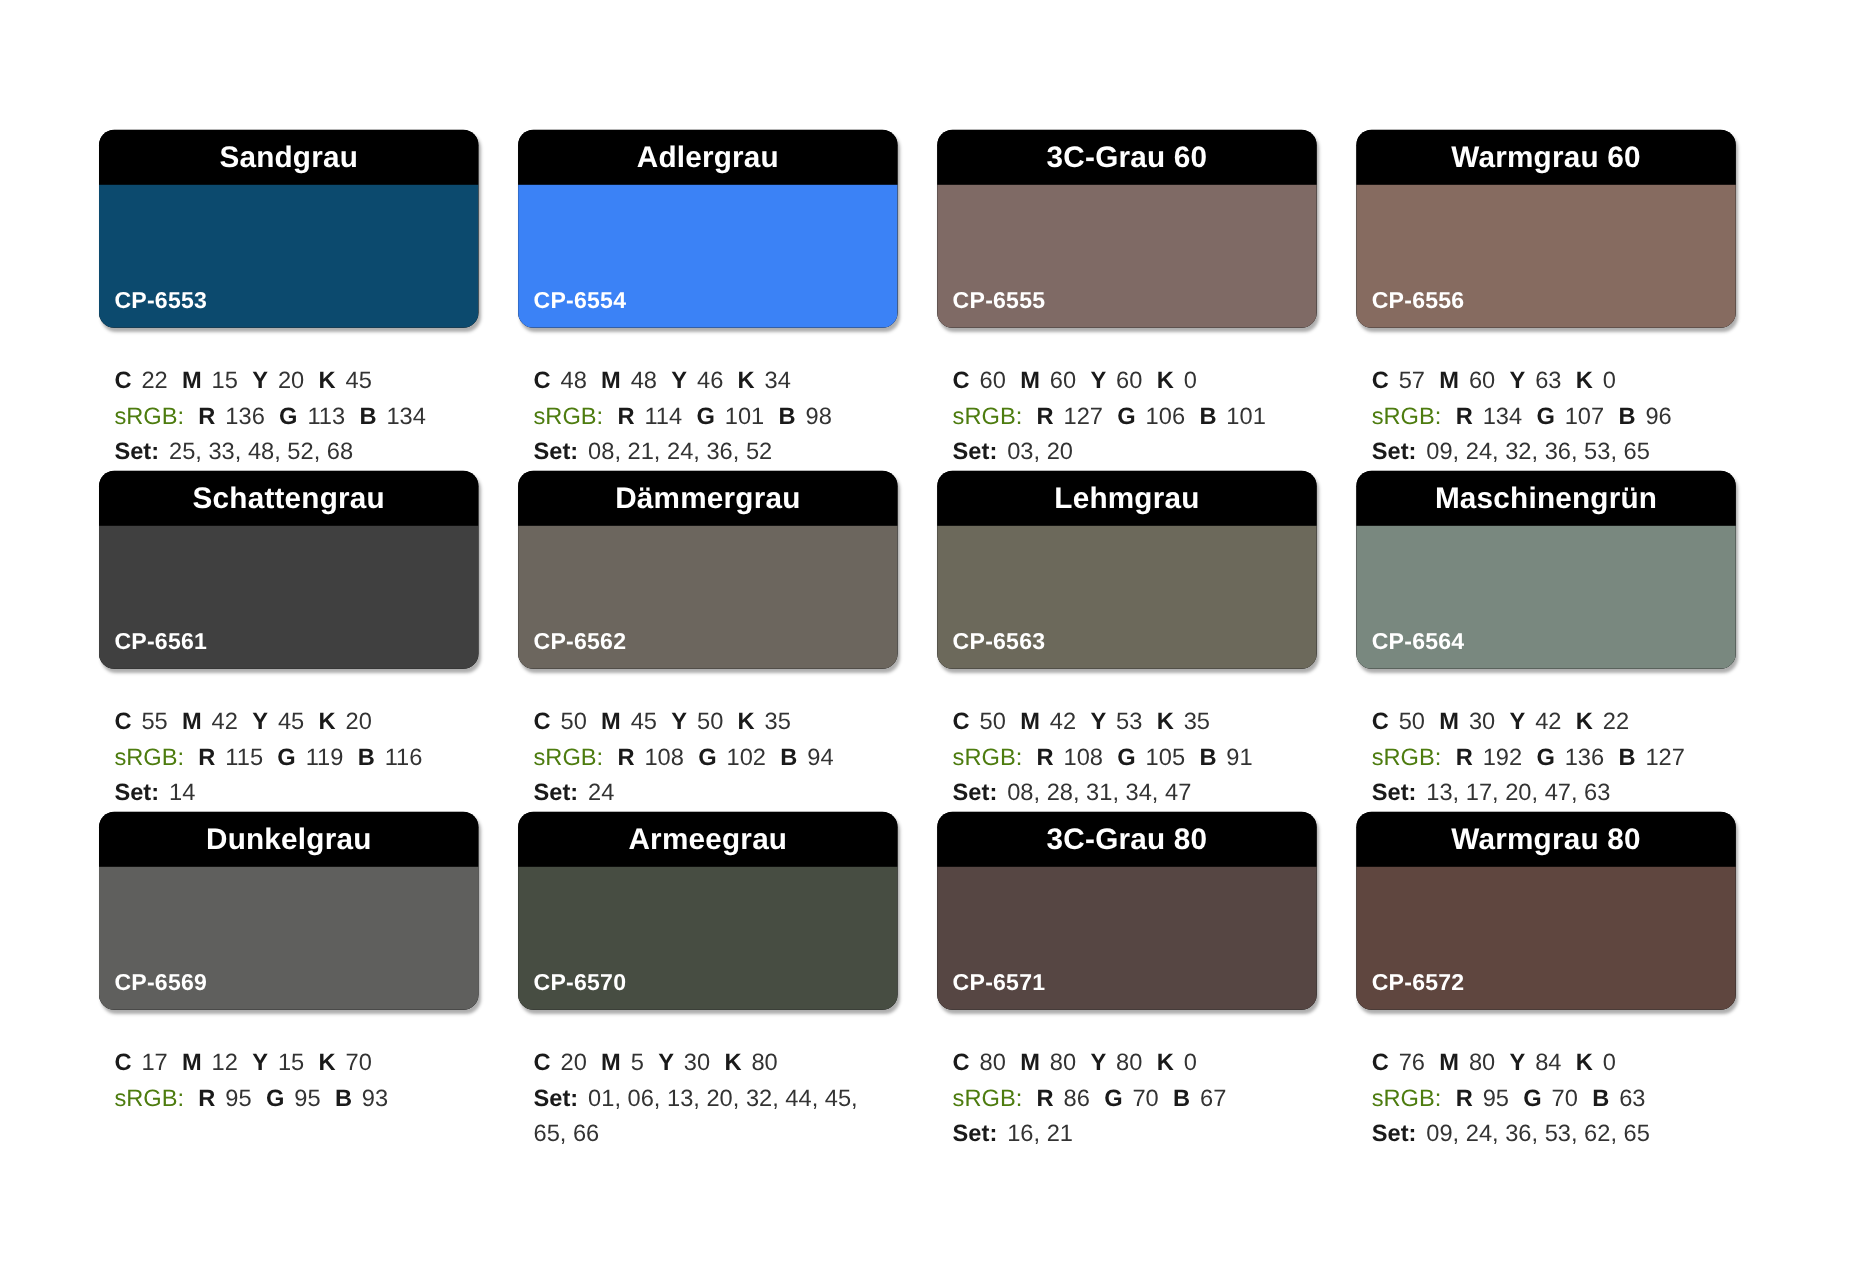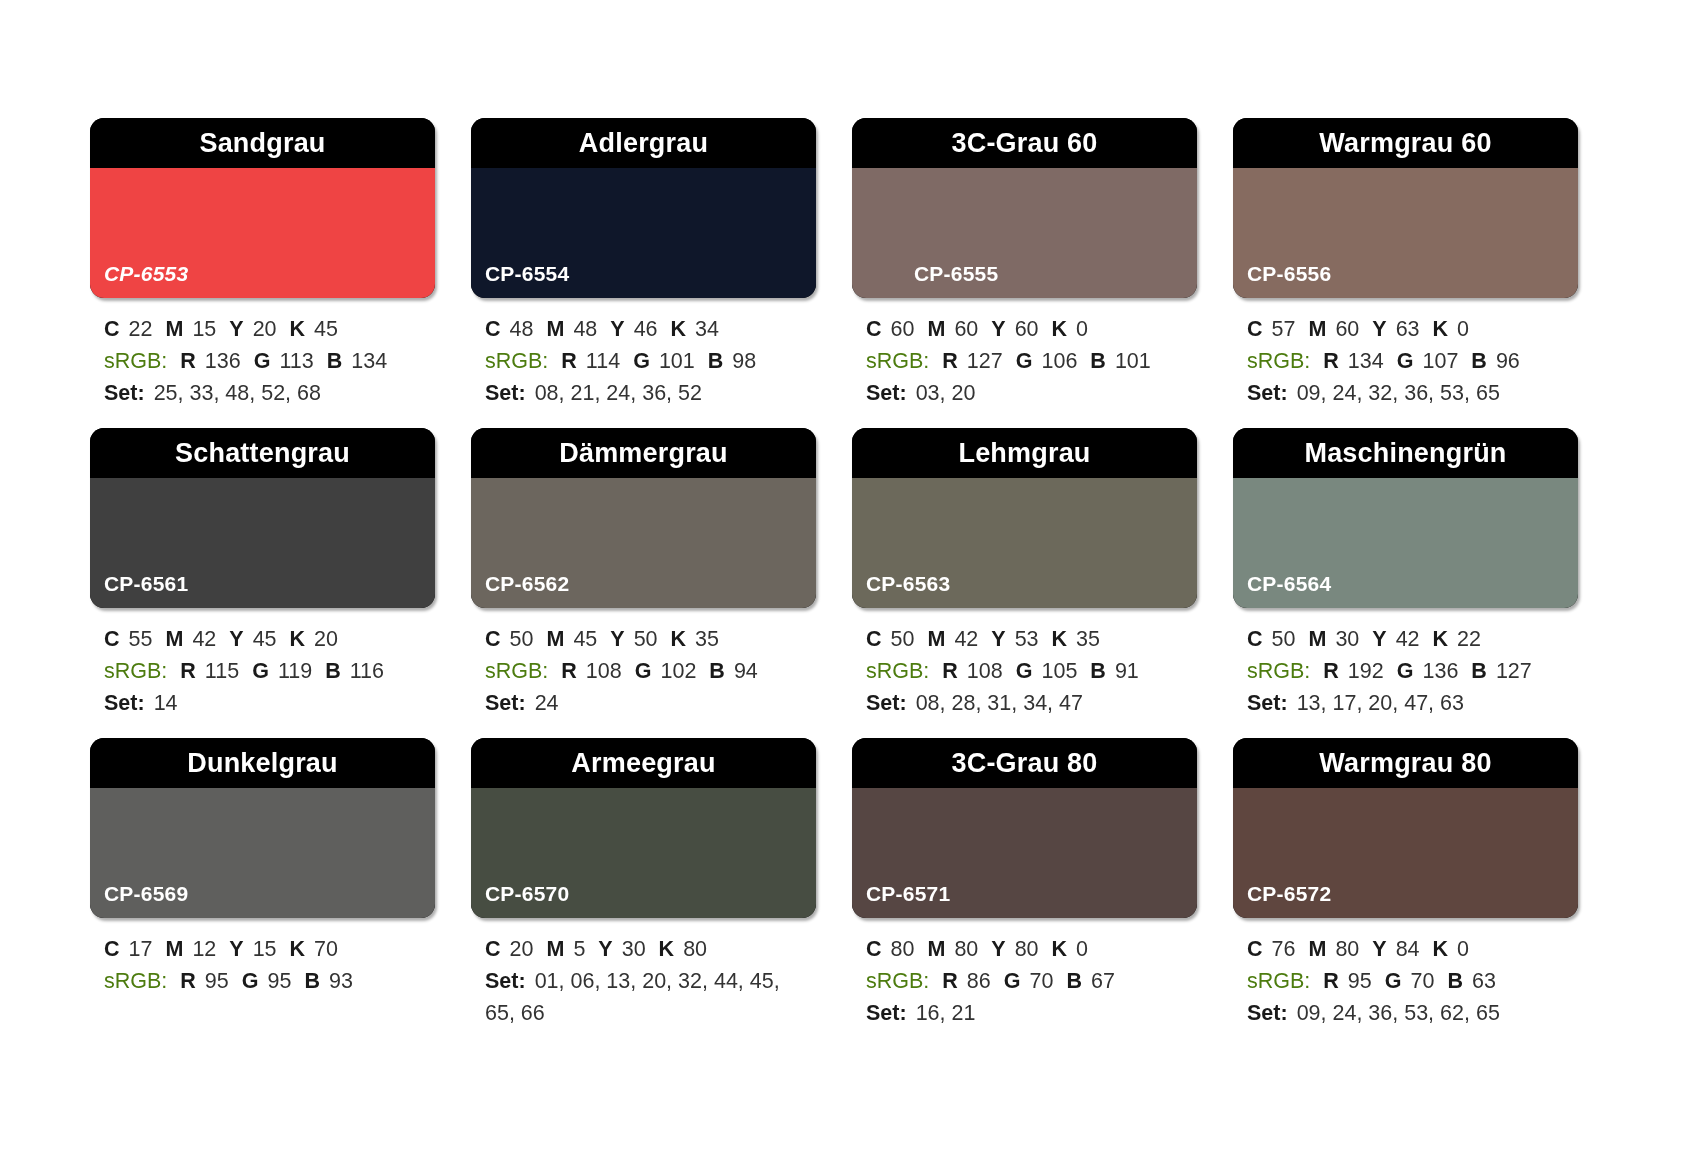--- a/index.html
+++ b/index.html
@@ -67,21 +67,21 @@
   }
   .chip-code {
     color: #ffffff;
     font-size: 21px;
     font-weight: bold;
     padding: 0 0 14px 14px;
     line-height: 1;
     letter-spacing: 0.2px;
   }
   .info {
-    padding: 16px 2px 0 14px;
+    padding: 33px 2px 0 14px;
     font-size: 21.5px;
     line-height: 1.48;
     color: #1a1a1a;
   }
   .info .line {
     white-space: normal;
   }
   .info .lbl {
     font-weight: bold;
   }
@@ -105,51 +105,51 @@
 </head>
 <body>
 
 <div class="sheet">
   <div class="grid" id="grid">
       <div class="swatch-card">
         <div class="chip">
           <div class="chip-header">
             <div class="chip-title">Sandgrau</div>
           </div>
-          <div class="chip-body" style="background: #ef4444; font-style: italic;">
+          <div class="chip-body" style="background: #0c4a6e;">
             <div class="chip-code">CP-6553</div>
           </div>
         </div>
         <div class="info">
           <div class="line"><span class="lbl">C</span><span class="sp"></span><span class="val">22</span><span class="sp-wide"></span><span class="lbl">M</span><span class="sp"></span><span class="val">15</span><span class="sp-wide"></span><span class="lbl">Y</span><span class="sp"></span><span class="val">20</span><span class="sp-wide"></span><span class="lbl">K</span><span class="sp"></span><span class="val">45</span></div>
           <div class="line"><span class="srgb-prefix">sRGB:</span><span class="sp-wide"></span><span class="lbl">R</span><span class="sp"></span><span class="val">136</span><span class="sp-wide"></span><span class="lbl">G</span><span class="sp"></span><span class="val">113</span><span class="sp-wide"></span><span class="lbl">B</span><span class="sp"></span><span class="val">134</span></div>
           <div class="line"><span class="lbl">Set:</span><span class="sp"></span><span class="val">25, 33, 48, 52, 68</span></div>
         </div>
       </div>
       <div class="swatch-card">
         <div class="chip">
           <div class="chip-header">
             <div class="chip-title">Adlergrau</div>
           </div>
-          <div class="chip-body" style="background: #0f172a;">
+          <div class="chip-body" style="background: #3b82f6;">
             <div class="chip-code">CP-6554</div>
           </div>
         </div>
         <div class="info">
           <div class="line"><span class="lbl">C</span><span class="sp"></span><span class="val">48</span><span class="sp-wide"></span><span class="lbl">M</span><span class="sp"></span><span class="val">48</span><span class="sp-wide"></span><span class="lbl">Y</span><span class="sp"></span><span class="val">46</span><span class="sp-wide"></span><span class="lbl">K</span><span class="sp"></span><span class="val">34</span></div>
           <div class="line"><span class="srgb-prefix">sRGB:</span><span class="sp-wide"></span><span class="lbl">R</span><span class="sp"></span><span class="val">114</span><span class="sp-wide"></span><span class="lbl">G</span><span class="sp"></span><span class="val">101</span><span class="sp-wide"></span><span class="lbl">B</span><span class="sp"></span><span class="val">98</span></div>
           <div class="line"><span class="lbl">Set:</span><span class="sp"></span><span class="val">08, 21, 24, 36, 52</span></div>
         </div>
       </div>
       <div class="swatch-card">
         <div class="chip">
           <div class="chip-header">
             <div class="chip-title">3C-Grau 60</div>
           </div>
-          <div class="chip-body" style="background: rgb(127, 106, 101); padding-left: 48px;">
+          <div class="chip-body" style="background: rgb(127, 106, 101);">
             <div class="chip-code">CP-6555</div>
           </div>
         </div>
         <div class="info">
           <div class="line"><span class="lbl">C</span><span class="sp"></span><span class="val">60</span><span class="sp-wide"></span><span class="lbl">M</span><span class="sp"></span><span class="val">60</span><span class="sp-wide"></span><span class="lbl">Y</span><span class="sp"></span><span class="val">60</span><span class="sp-wide"></span><span class="lbl">K</span><span class="sp"></span><span class="val">0</span></div>
           <div class="line"><span class="srgb-prefix">sRGB:</span><span class="sp-wide"></span><span class="lbl">R</span><span class="sp"></span><span class="val">127</span><span class="sp-wide"></span><span class="lbl">G</span><span class="sp"></span><span class="val">106</span><span class="sp-wide"></span><span class="lbl">B</span><span class="sp"></span><span class="val">101</span></div>
           <div class="line"><span class="lbl">Set:</span><span class="sp"></span><span class="val">03, 20</span></div>
         </div>
       </div>
       <div class="swatch-card">

